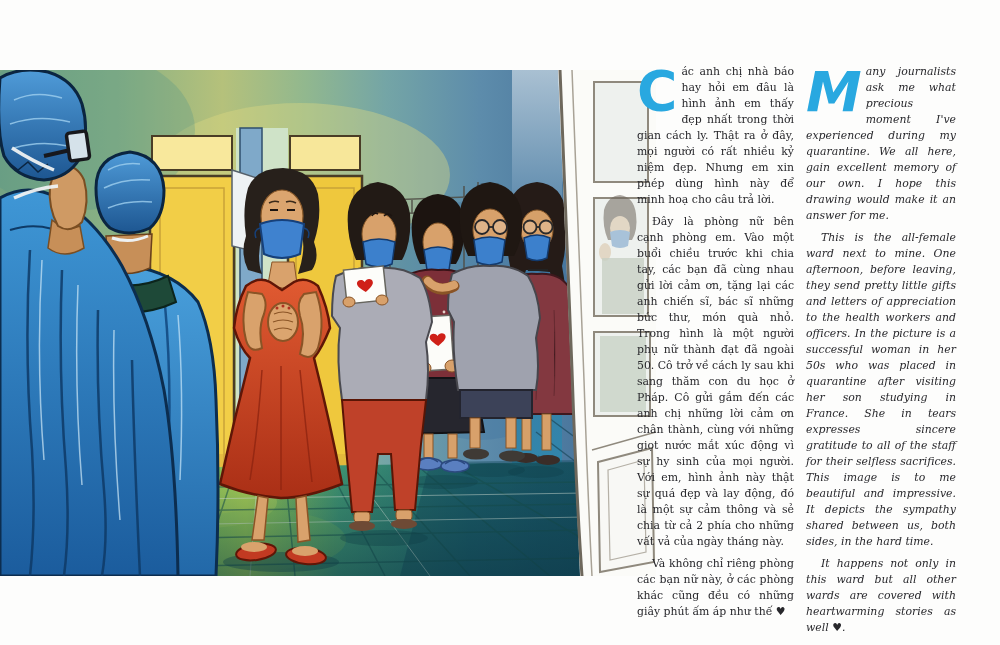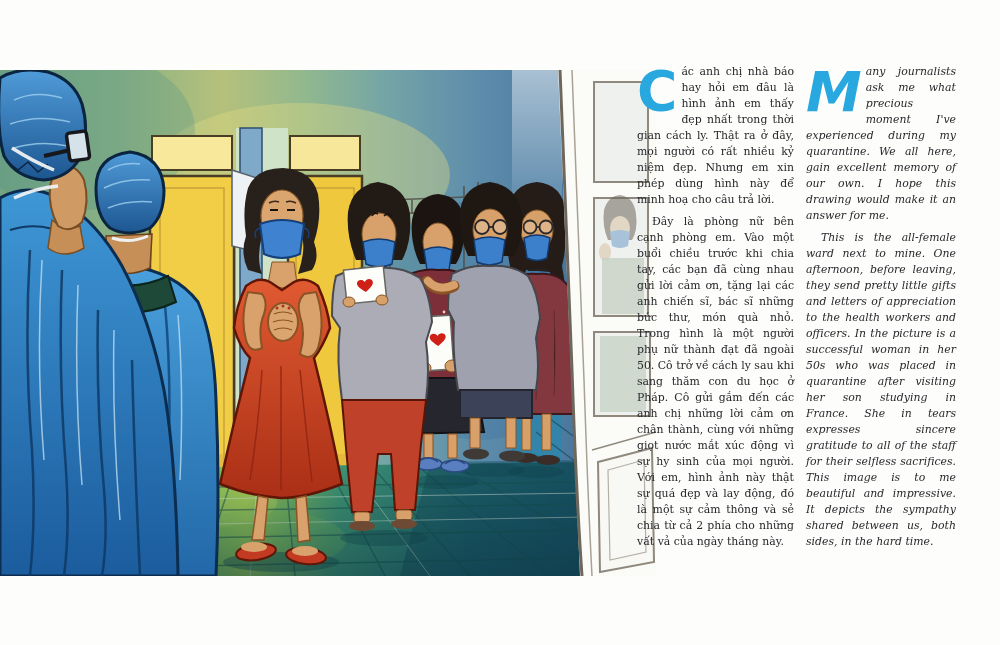--- a/index.html
+++ b/index.html
@@ -315,20 +315,22 @@
         <path d="M44,86 L88,76" stroke="#17181c" stroke-width="4"></path>
         <rect x="68" y="62" width="20" height="28" rx="3" fill="#d5e2ea" stroke="#17181c" stroke-width="3.5" transform="rotate(-8 78 76)"></rect>
       </g>
     </g>
   </svg>
   </div>
 
   <div class="col col-vi">
     <p><span class="dropcap" style="color: rgb(41, 168, 224);">C</span><span>ác anh chị nhà báo hay hỏi em đâu là hình ảnh em thấy đẹp nhất trong thời gian cách ly. Thật ra ở đây, mọi người có rất nhiều kỷ niệm đẹp. Nhưng em xin phép dùng hình này để minh hoạ cho câu trả lời.</span></p>
     <p class="indent">Đây là phòng nữ bên cạnh phòng em. Vào một buổi chiều trước khi chia tay, các bạn đã cùng nhau gửi lời cảm ơn, tặng lại các anh chiến sĩ, bác sĩ những bức thư, món quà nhỏ. Trong hình là một người phụ nữ thành đạt đã ngoài 50. Cô trở về cách ly sau khi sang thăm con du học ở Pháp. Cô gửi gắm đến các anh chị những lời cảm ơn chân thành, cùng với những giọt nước mắt xúc động vì sự hy sinh của mọi người. Với em, hình ảnh này thật sự quá đẹp và lay động, đó là một sự cảm thông và sẻ chia từ cả 2 phía cho những vất vả của ngày tháng này.</p>
+    <p class="indent">Và không chỉ riêng phòng các bạn nữ này, ở các phòng khác cũng đều có những giây phút ấm áp như thế ♥</p>
   </div>
 
   <div class="col col-en">
     <p><span class="dropcap" style="color: rgb(41, 168, 224);">M</span><span>any journalists ask me what precious moment I've experienced during my quarantine. We all here, gain excellent memory of our own. I hope this drawing would make it an answer for me.</span></p>
     <p class="indent">This is the all-female ward next to mine. One afternoon, before leaving, they send pretty little gifts and letters of appreciation to the health workers and officers. In the picture is a successful woman in her 50s who was placed in quarantine after visiting her son studying in France. She in tears expresses sincere gratitude to all of the staff for their selfless sacrifices. This image is to me beautiful and impressive. It depicts the sympathy shared between us, both sides, in the hard time.</p>
+    <p class="indent">It happens not only in this ward but all other wards are covered with heartwarming stories as well ♥.</p>
   </div>
 
 </div>
 
 </body></html>

